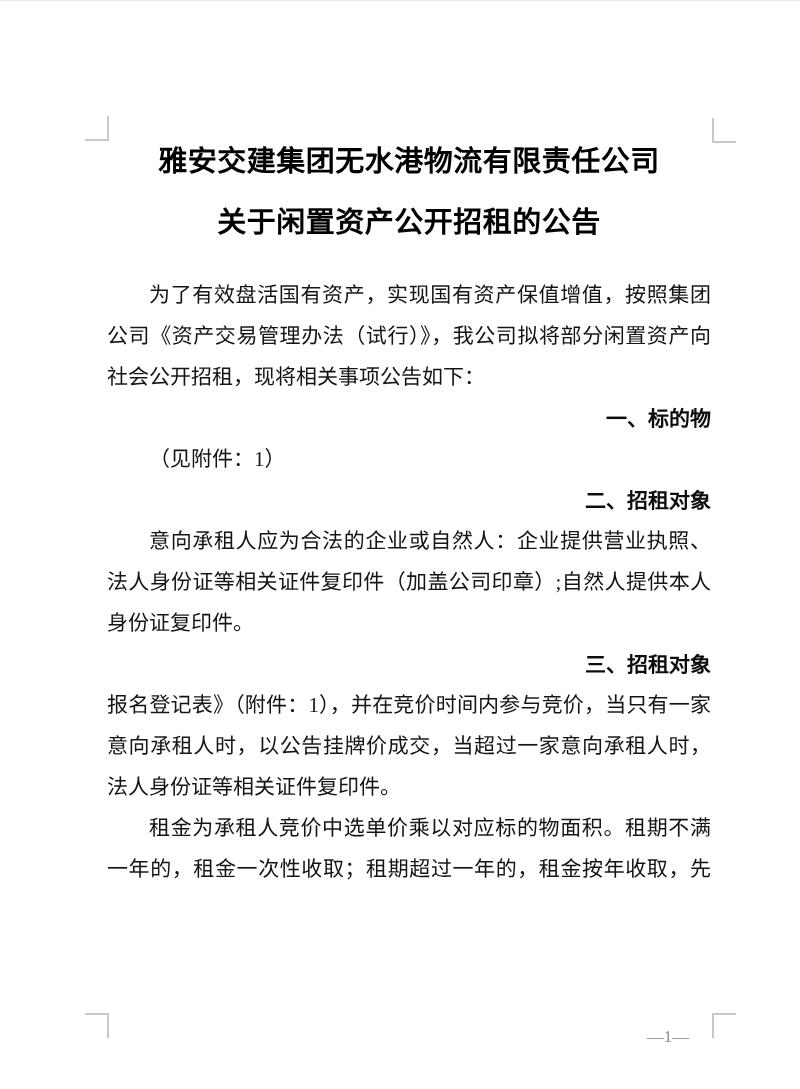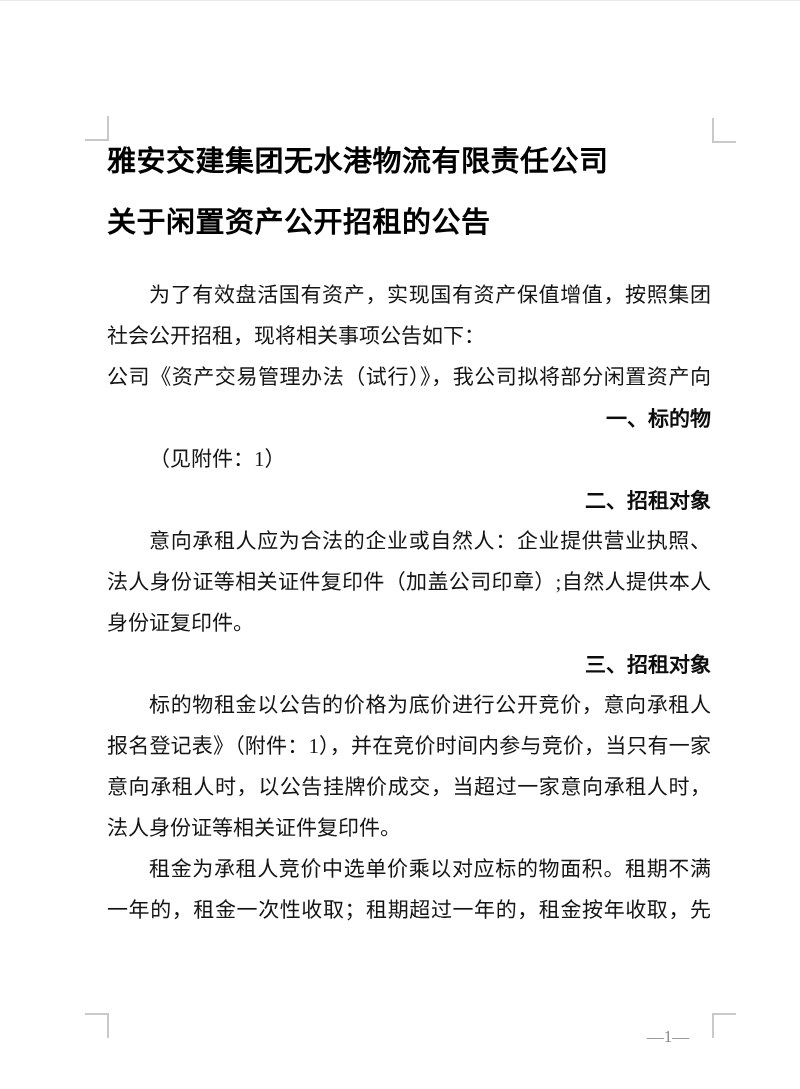--- a/index.html
+++ b/index.html
@@ -29,21 +29,21 @@
   .content {
     position: absolute;
     left: 107px;
     top: 130px;
     width: 604px;
     color: #141414;
     font-family: "Liberation Serif", "DejaVu Serif", serif;
   }
   .title {
     margin: 0 0 22px 0;
-    text-align: left;
+    text-align: center;
     font-size: 29px;
     font-weight: bold;
     color: #000000;
     letter-spacing: 0.5px;
     font-family: "Liberation Serif", "DejaVu Serif", serif;
   }
   .title-line {
     display: block;
     line-height: 61px;
   }
@@ -99,33 +99,32 @@
   <div class="content">
 
     <h1 class="title">
       <span class="title-line">雅安交建集团无水港物流有限责任公司</span>
       <span class="title-line">关于闲置资产公开招租的公告</span>
     </h1>
 
     <div class="body-text">
 
       <div class="line indent">为了有效盘活国有资产，实现国有资产保值增值，按照集团</div>
+      <div class="line">公司《资产交易管理办法（试行）》，我公司拟将部分闲置资产向</div>
       <div class="line flush">社会公开招租，现将相关事项公告如下：</div>
-      <div class="line">公司《资产交易管理办法（试行）》，我公司拟将部分闲置资产向</div>
 
       <h2 class="heading">一、标的物</h2>
       <div class="line flush indent">（见附件：1）</div>
 
       <h2 class="heading">二、招租对象</h2>
       <div class="line indent">意向承租人应为合法的企业或自然人：企业提供营业执照、</div>
       <div class="line">法人身份证等相关证件复印件（加盖公司印章）;自然人提供本人</div>
       <div class="line flush">身份证复印件。</div>
 
       <h2 class="heading">三、招租对象</h2>
-      <div class="line indent">标的物租金以公告的价格为底价进行公开竞价，意向承租人</div>
       <div class="line">报名登记表》（附件：1），并在竞价时间内参与竞价，当只有一家</div>
       <div class="line">意向承租人时，以公告挂牌价成交，当超过一家意向承租人时，</div>
       <div class="line flush">法人身份证等相关证件复印件。</div>
 
       <div class="line indent">租金为承租人竞价中选单价乘以对应标的物面积。租期不满</div>
       <div class="line">一年的，租金一次性收取；租期超过一年的，租金按年收取，先</div>
 
     </div>
   </div>
 

